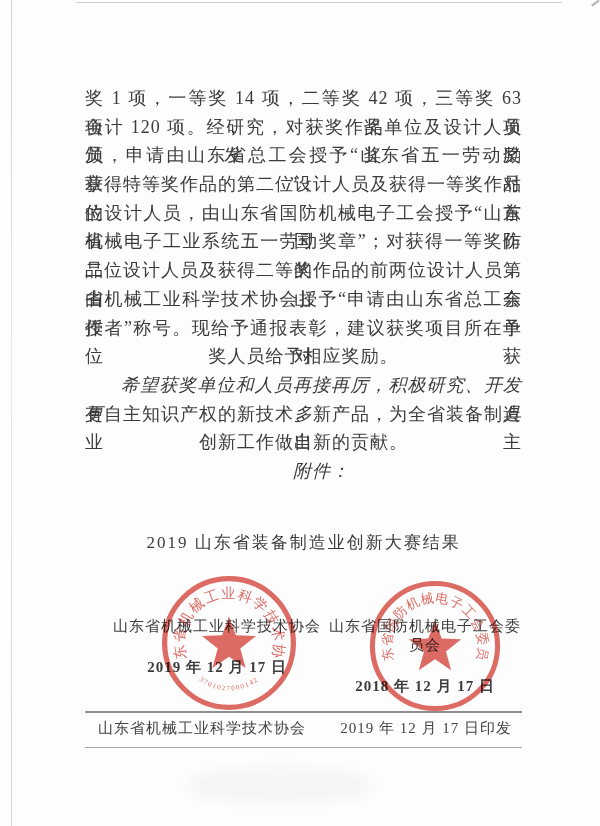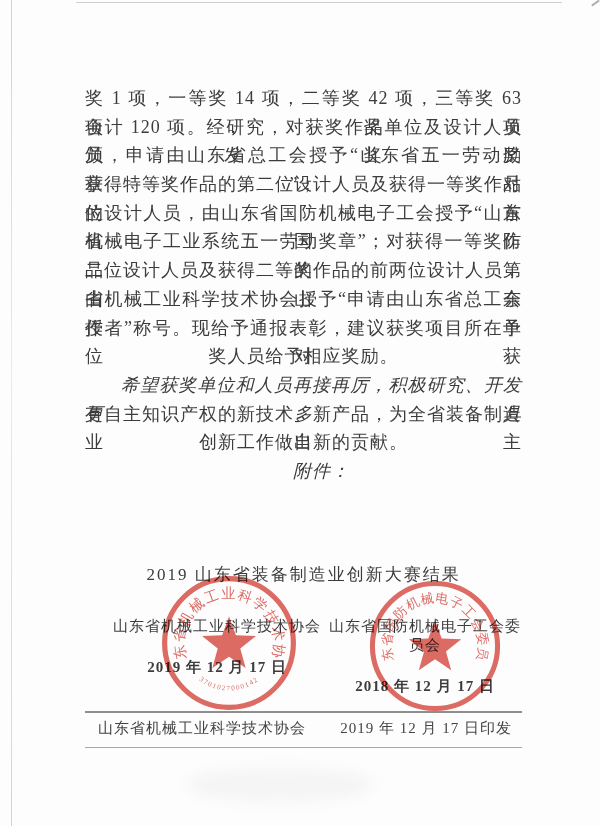--- a/index.html
+++ b/index.html
@@ -20,21 +20,21 @@
                 background:#f5f5f5; filter:blur(6px); border-radius:40%; }
 
   
   .doc-body { position:absolute; top:84px; left:85px; width:437px;
               font-size:18px; line-height:28.7px; letter-spacing:1px; }
   .ln  { height:28.7px;text-align:center; }
   .l-j { text-align:justify; text-align-last:justify; }
   .l-i { text-indent:2em;font-style:italic; }
 
   .attachment-title { position:absolute; top:531px; left:85px; width:437px;
-              text-align:center; font-size:17px; letter-spacing:2px;margin-top:32px; }
+              text-align:center; font-size:17px; letter-spacing:2px; }
 
   
   .sig { position:absolute; text-align:center; font-size:15px; letter-spacing:1px; }
   .sig-left  { top:617px; left:105px; width:224px; }
   .sig-right { top:617px; left:327px; width:196px; }
   .sig-date  { margin-top:22px;font-weight:bold; }
 
   
   .seal { position:absolute; mix-blend-mode:multiply; opacity:.85; }
   .seal-left  { left:158px; top:572px; width:142px; height:142px; }

